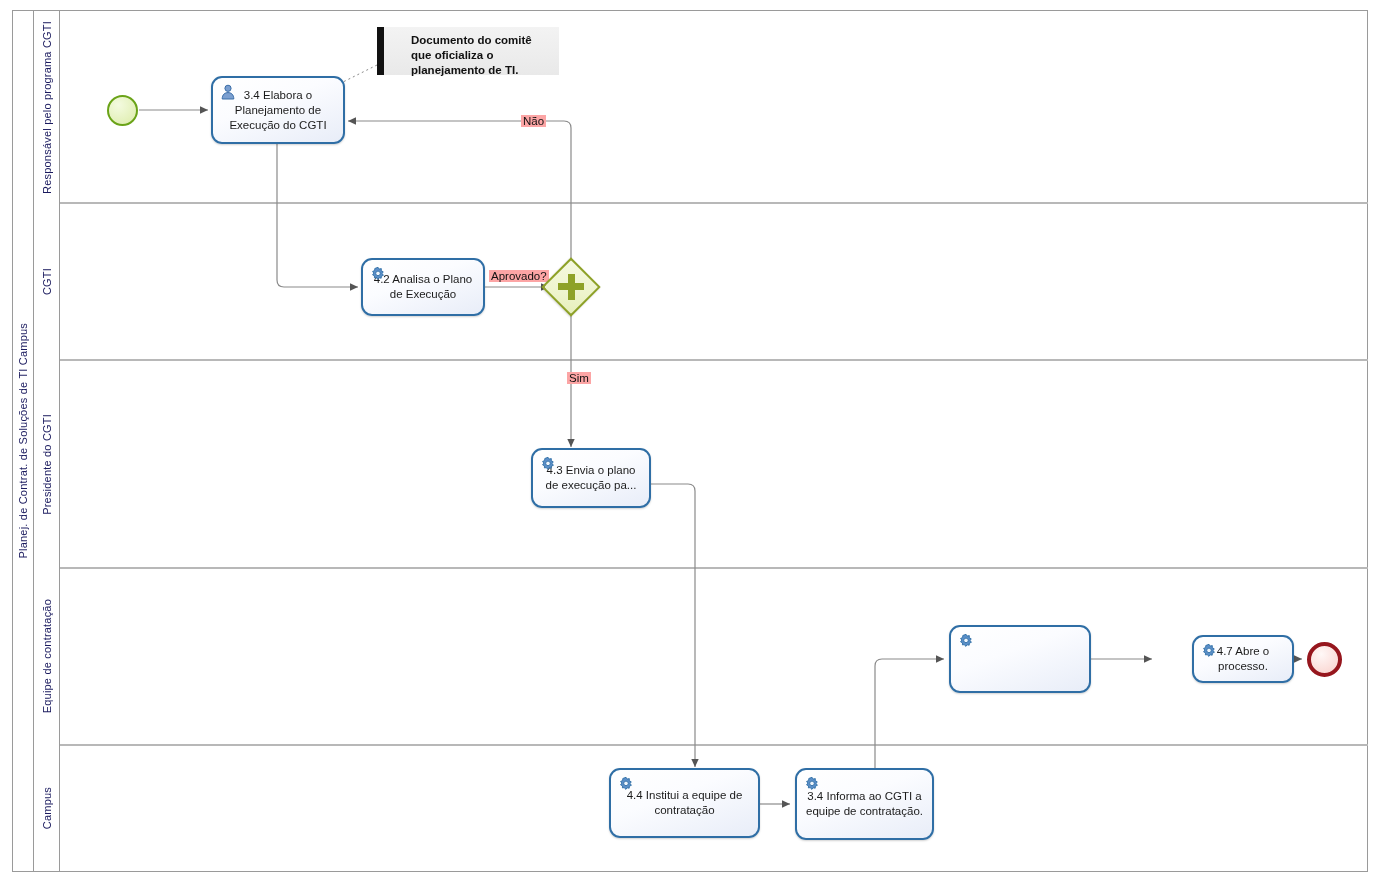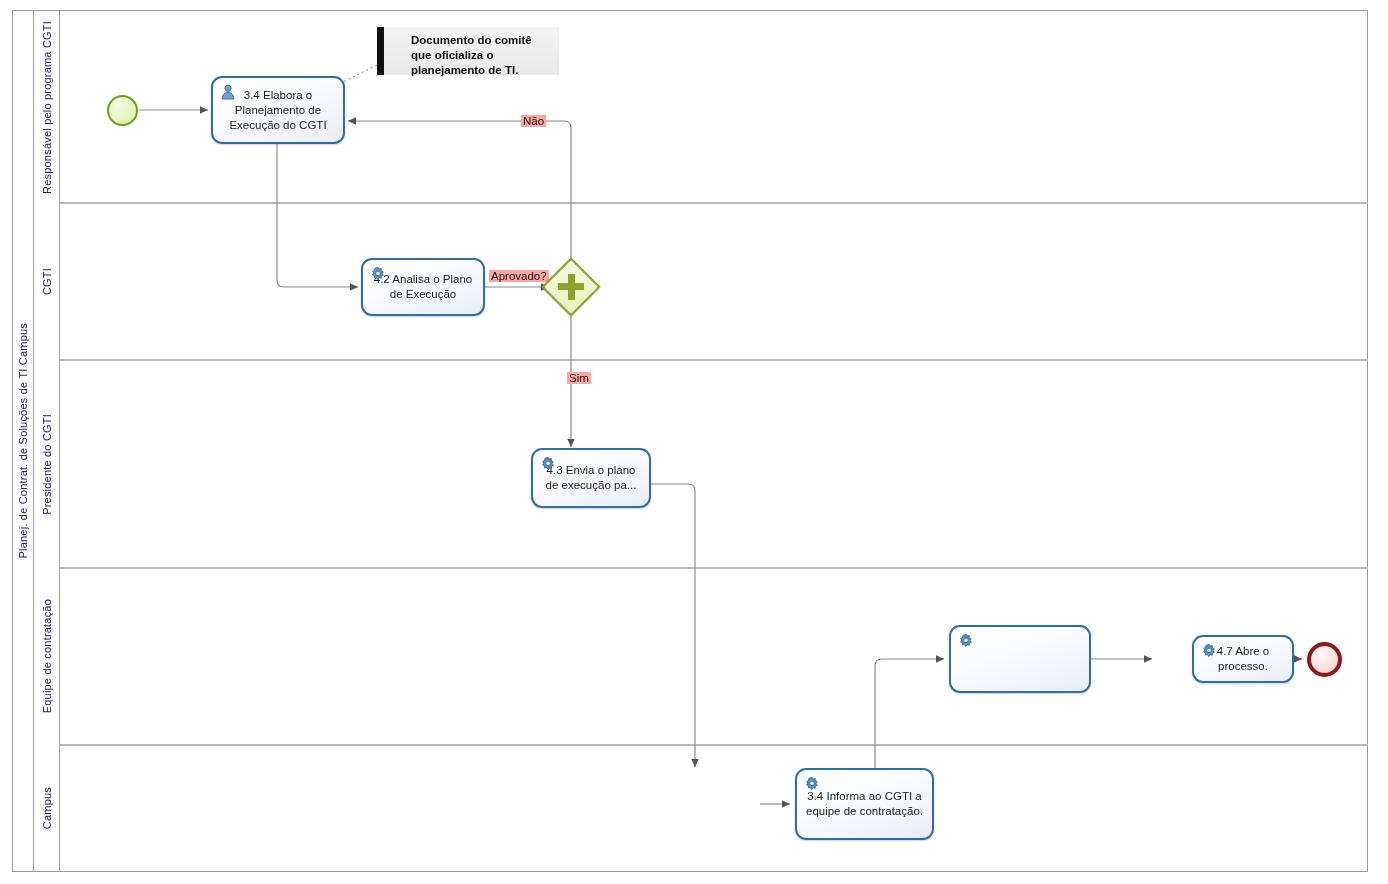--- a/index.html
+++ b/index.html
@@ -163,20 +163,29 @@
   <div class="task" style="left:531px;top:448px;width:120px;height:60px;">
     <span class="ticon">
       <svg viewBox="0 0 16 16" width="16" height="16">
         <path d="M8,1.3 L9.2,3.1 L11.3,2.6 L11.3,4.8 L13.2,5.8 L12.1,7.6 L13.4,9.3 L11.4,10.1 L11.2,12.2 L9.1,11.8 L7.7,13.4 L6.5,11.6 L4.4,11.9 L4.5,9.8 L2.6,8.9 L3.8,7.1 L2.6,5.4 L4.6,4.6 L4.8,2.5 Z" fill="#5b8fc9" stroke="#2f6ea5" stroke-width="0.9" stroke-linejoin="round"></path>
         <circle cx="8" cy="7.4" r="2.3" fill="#eef4fb" stroke="#2f6ea5" stroke-width="0.9"></circle>
       </svg>
     </span>
     <span class="tasktext">4.3 Envia o plano de execução pa...</span>
   </div>
 
+  <div class="task" style="left:609px;top:768px;width:151px;height:70px;">
+    <span class="ticon">
+      <svg viewBox="0 0 16 16" width="16" height="16">
+        <path d="M8,1.3 L9.2,3.1 L11.3,2.6 L11.3,4.8 L13.2,5.8 L12.1,7.6 L13.4,9.3 L11.4,10.1 L11.2,12.2 L9.1,11.8 L7.7,13.4 L6.5,11.6 L4.4,11.9 L4.5,9.8 L2.6,8.9 L3.8,7.1 L2.6,5.4 L4.6,4.6 L4.8,2.5 Z" fill="#5b8fc9" stroke="#2f6ea5" stroke-width="0.9" stroke-linejoin="round"></path>
+        <circle cx="8" cy="7.4" r="2.3" fill="#eef4fb" stroke="#2f6ea5" stroke-width="0.9"></circle>
+      </svg>
+    </span>
+    <span class="tasktext">4.4 Institui a equipe de contratação</span>
+  </div>
 
   <div class="task" style="left:795px;top:768px;width:139px;height:72px;">
     <span class="ticon">
       <svg viewBox="0 0 16 16" width="16" height="16">
         <path d="M8,1.3 L9.2,3.1 L11.3,2.6 L11.3,4.8 L13.2,5.8 L12.1,7.6 L13.4,9.3 L11.4,10.1 L11.2,12.2 L9.1,11.8 L7.7,13.4 L6.5,11.6 L4.4,11.9 L4.5,9.8 L2.6,8.9 L3.8,7.1 L2.6,5.4 L4.6,4.6 L4.8,2.5 Z" fill="#5b8fc9" stroke="#2f6ea5" stroke-width="0.9" stroke-linejoin="round"></path>
         <circle cx="8" cy="7.4" r="2.3" fill="#eef4fb" stroke="#2f6ea5" stroke-width="0.9"></circle>
       </svg>
     </span>
     <span class="tasktext">3.4 Informa ao CGTI a equipe de contratação.</span>
   </div>

